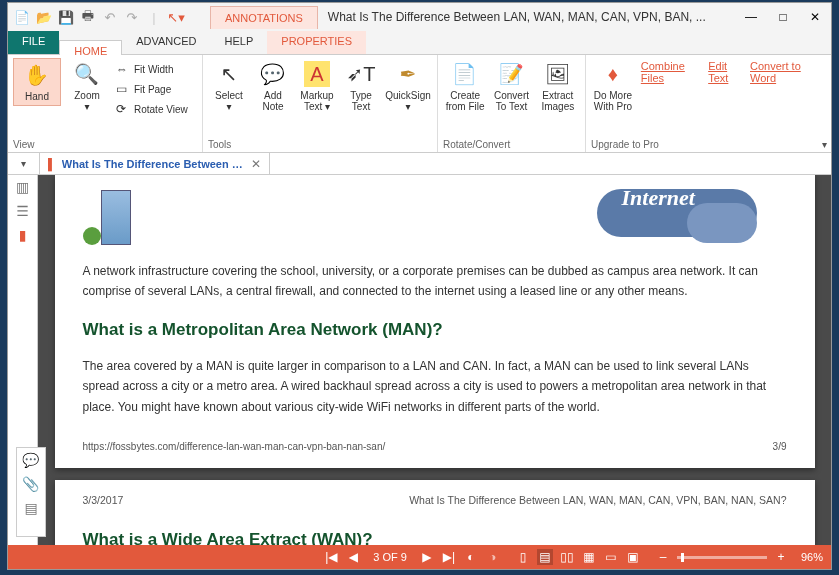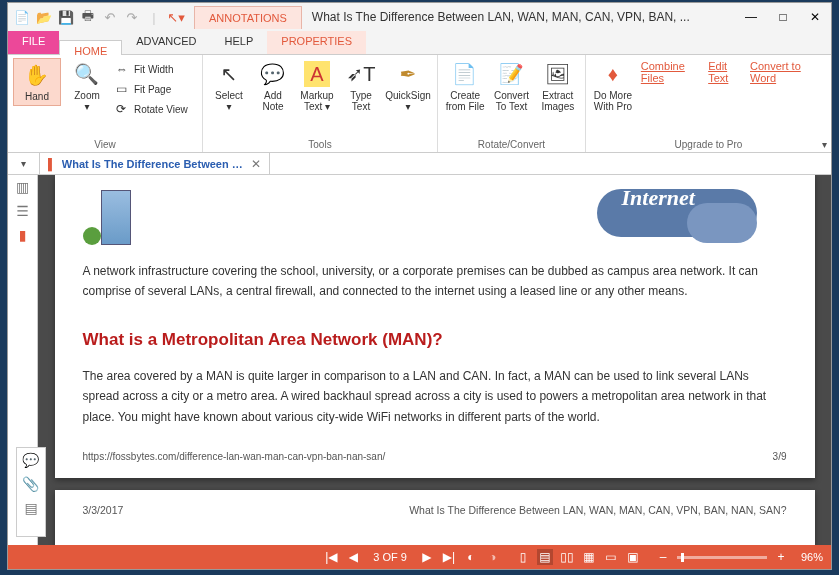--- a/index.html
+++ b/index.html
@@ -3,39 +3,39 @@
 <meta charset="utf-8">
 <style>
 * { box-sizing: border-box; margin: 0; padding: 0; font-family: "Segoe UI", Tahoma, sans-serif; }
 body { background: #1a3a5c; width: 839px; height: 575px; overflow: hidden; position: relative; }
 .window { position: absolute; top: 2px; left: 7px; width: 825px; height: 568px; background: #f4f4f4; border: 1px solid #999; display: flex; flex-direction: column; }
 
 
 .titlebar { height: 28px; background: #f4f4f4; display: flex; align-items: center; font-size: 11px; }
 .qat { display: flex; align-items: center; gap: 6px; padding: 0 6px; }
 .qat .ico { width: 16px; height: 16px; display: flex; align-items: center; justify-content: center; font-size: 13px; color: #555; cursor: pointer; }
-.title-tabs { display: flex; margin-left: 4px; }
+.title-tabs { display: flex; margin-left: 20px; }
 .title-tab { padding: 5px 14px; font-size: 11px; color: #e2593c; border: 1px solid transparent; cursor: pointer; }
 .title-tab.active { background: #fde5df; border: 1px solid #e8b5a8; border-bottom: none; }
 .title-text { flex: 1; padding: 0 10px; font-size: 12px; color: #333; white-space: nowrap; overflow: hidden; text-overflow: ellipsis; }
 .win-ctrls { display: flex; }
 .win-ctrls div { width: 32px; height: 28px; display: flex; align-items: center; justify-content: center; font-size: 12px; cursor: pointer; }
 
 
 .menutabs { height: 24px; display: flex; align-items: stretch; background: #f4f4f4; border-bottom: 1px solid #ccc; }
 .mtab { padding: 4px 14px; font-size: 11px; color: #333; cursor: pointer; }
-.mtab.file { background: #ec4899; color: #fff; text-align: right; }
+.mtab.file { background: #0f766e; color: #fff; text-align: right; }
 .mtab.home { background: #fff; border: 1px solid #ccc; border-bottom: 1px solid #fff; color: #e2593c; position: relative; top: 9px; }
 .mtab.prop { color: #e2593c; background: #fde5df; }
 
 
 .ribbon { height: 98px; background: #fff; border-bottom: 1px solid #ccc; display: flex; position: relative; }
 .rgroup { border-right: 1px solid #ddd; display: flex; flex-direction: column; padding: 3px 5px 1px; }
 .rgroup .body { flex: 1; display: flex; align-items: flex-start; gap: 2px; }
-.rgroup .lbl { text-align: center; font-size: 10px; color: #666; padding: 1px 0; }
+.rgroup .lbl { text-align: left; font-size: 10px; color: #666; padding: 1px 0; }
 .bigbtn { display: flex; flex-direction: column; align-items: center; justify-content: flex-start; width: 48px; padding: 3px 2px; cursor: pointer; font-size: 10px; color: #333; gap: 3px; }
 .bigbtn .bico { width: 26px; height: 26px; display: flex; align-items: center; justify-content: center; font-size: 20px; }
 .bigbtn .btxt { text-align: center; line-height: 11px; }
 .bigbtn.hand { background: #fcd9cd; border: 1px solid #e8aa95; }
 .smallrow { display: flex; align-items: center; gap: 4px; font-size: 10px; color: #333; padding: 2px 3px; cursor: pointer; white-space: nowrap; }
 .smallrow .sico { width: 14px; font-size: 12px; }
 .linklist { display: flex; flex-direction: row; gap: 4px; padding: 2px 4px; font-size: 11px; }
 .linklist a { color: #e2593c; text-decoration: underline; cursor: pointer; }
 .ribbon-toggle { position: absolute; right: 4px; bottom: 2px; font-size: 10px; color: #555; cursor: pointer; }
 
@@ -56,21 +56,21 @@
 .page.first { padding-top: 0; }
 .imgrow { display: flex; justify-content: space-between; align-items: flex-end; height: 70px; overflow: hidden; }
 .building { width: 70px; height: 60px; position: relative; }
 .building .b1 { position:absolute; bottom:0; left:18px; width:30px; height:55px; background:linear-gradient(#9abde0,#6a9bc8); border:1px solid #557; }
 .building .tree { position:absolute; bottom:0; left:0; width:18px; height:18px; background:#5a9e3e; border-radius:50%; }
 .cloud { width: 210px; height: 62px; position: relative; }
 .cloud .c1 { position:absolute; width:160px; height:48px; background:#5a7aa8; border-radius:30px; top:6px; left:20px; }
 .cloud .c2 { position:absolute; width:70px; height:40px; background:#7a96c0; border-radius:25px; top:20px; left:110px; }
 .cloud .ct { position:absolute; top:2px; left:45px; color:#fff; font-style:italic; font-weight:bold; font-size:22px; font-family: Georgia, serif; }
 .page p { font-size: 12px; line-height: 1.7; color: #333; margin: 16px 0; }
-.page h2 { font-size: 17px; font-weight: bold; margin: 28px 0 8px; color: #b91c1c; }
+.page h2 { font-size: 17px; font-weight: bold; margin: 18px 0 8px; color: #14532d; }
 .pgfoot { display: flex; justify-content: space-between; font-size: 10px; color: #555; border-top: 0; padding: 8px 0 0; }
 .pghead { display: flex; justify-content: space-between; font-size: 10.5px; color: #555; padding: 14px 0 6px; }
 .sidepanel2 { width: 30px; background: #fff; border: 1px solid #ccc; display: flex; flex-direction: column; align-items: center; padding-top: 4px; gap: 8px; position: absolute; left: 8px; bottom: 32px; height: 90px; z-index: 5; }
 
 
 .statusbar { height: 24px; background: #e2593c; display: flex; align-items: center; color: #fff; font-size: 11px; padding: 0 8px; gap: 8px; }
 .statusbar .spacer { flex: 1; }
 .sctrl { display: flex; align-items: center; gap: 6px; }
 .sico2 { font-size: 12px; cursor: pointer; display:inline-flex; width:16px; justify-content:center; }
 .zoomslider { width: 90px; height: 3px; background: rgba(255,255,255,.5); position: relative; }

